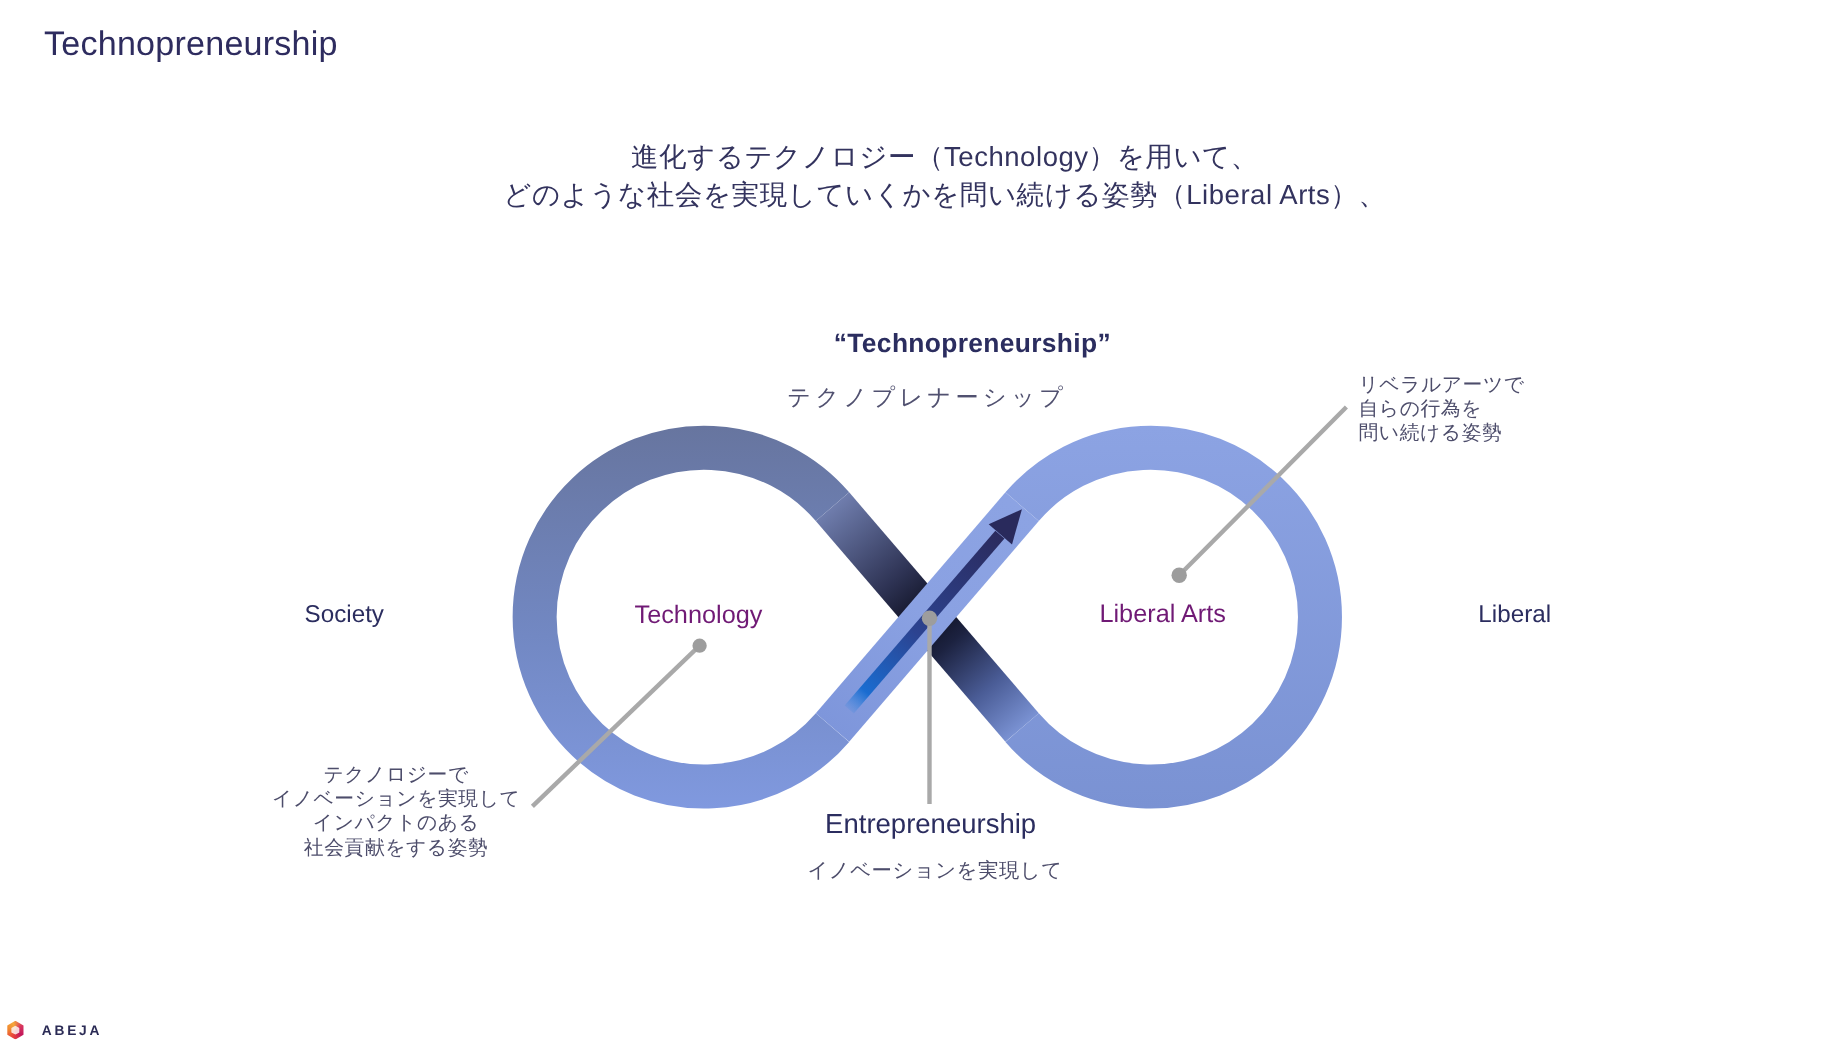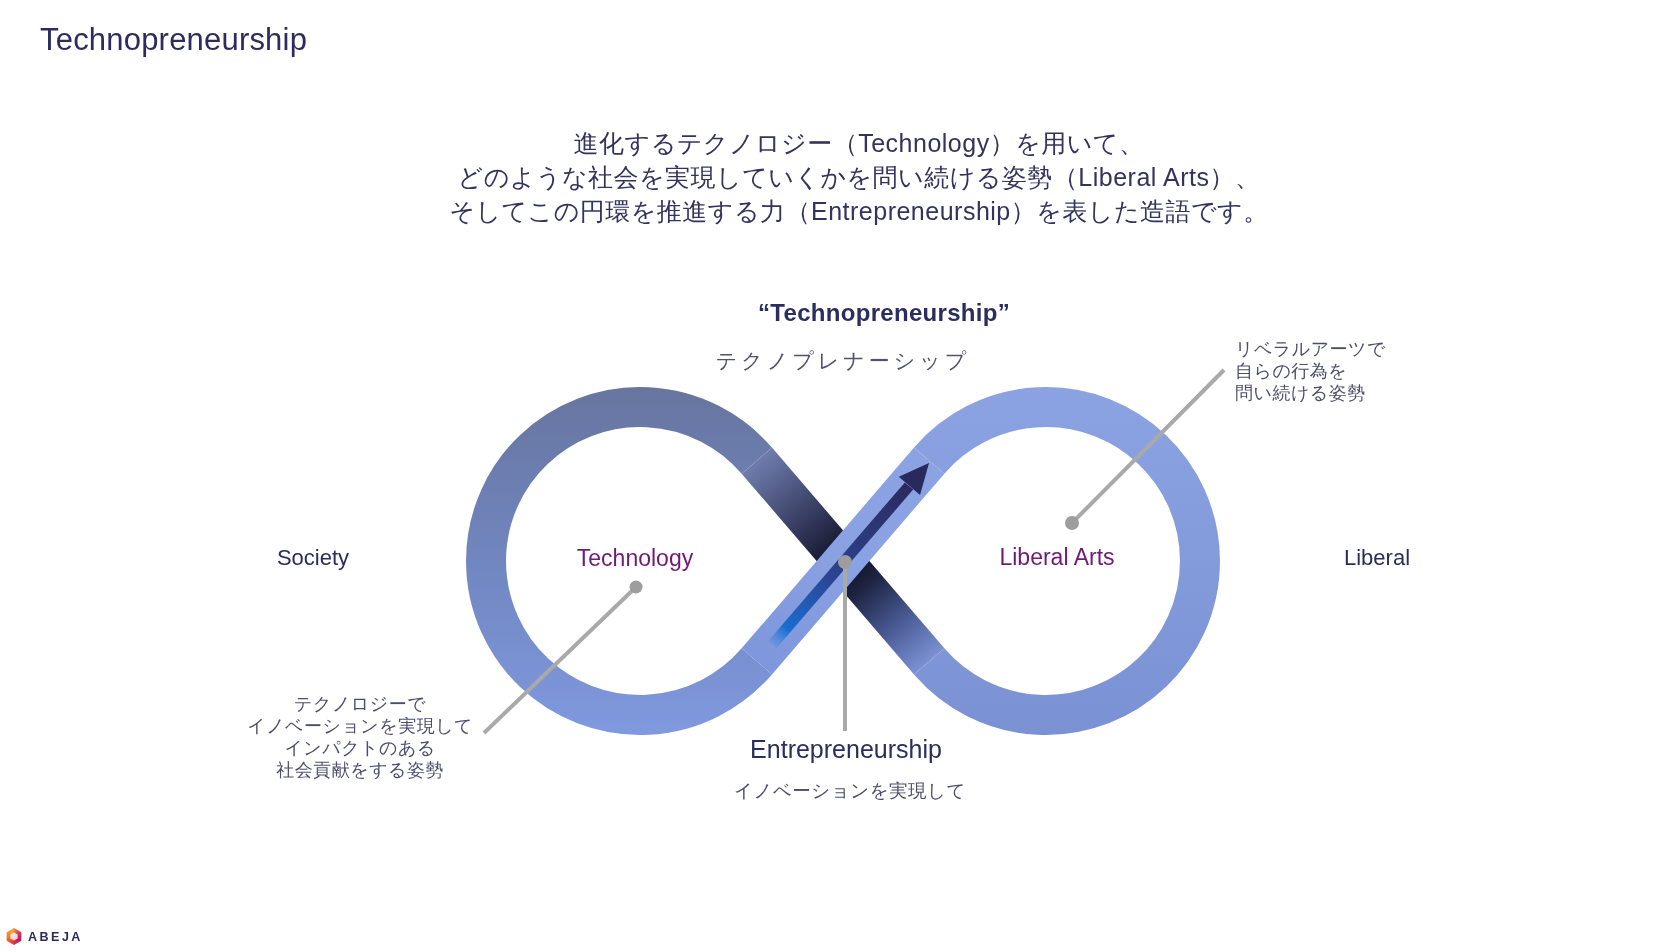--- a/index.html
+++ b/index.html
@@ -28,21 +28,21 @@
   .lbl-technology{left:635px;top:545px;}
   .lbl-liberal-arts{left:1057px;top:544px;}
   .lbl-culture{left:1377px;top:545px;}
   .callout{
     font-size:18px;line-height:22px;color:#4d4d6b;letter-spacing:.5px;
   }
   .callout-left{right:1184px;top:693px;text-align:center;white-space:nowrap;}
   .callout-right{left:1235px;top:338px;text-align:left;white-space:nowrap;}
   .lbl-entrepreneurship{left:846px;top:735px;font-size:25px;color:#2b2d5f;}
   .lbl-entre-sub{left:850px;top:778px;font-size:18.5px;color:#4d4d6b;letter-spacing:.5px;}
-  .footer-logo{left:6px;top:928px;display:flex;align-items:center;gap:6px;}
+  .footer-logo{left:6px;top:928px;display:flex;align-items:center;gap:16px;}
   .logo-gem{
     width:16px;height:17px;position:relative;
     clip-path:polygon(50% 0%,96% 25%,96% 75%,50% 100%,4% 75%,4% 25%);
     background:conic-gradient(from 200deg,#e8413c,#f0832e,#f5a93b,#d8345f,#c2185b,#e8413c);
   }
   .logo-gem::after{
     content:"";position:absolute;left:25%;top:26%;width:50%;height:48%;
     clip-path:polygon(50% 0%,96% 25%,96% 75%,50% 100%,4% 75%,4% 25%);
     background:#fdf4f2;opacity:.85;
   }
@@ -104,21 +104,20 @@
     <circle cx="636" cy="587" r="6.5" fill="#9d9d9d"></circle>
     <circle cx="845" cy="562" r="7" fill="#9d9d9d"></circle>
     <circle cx="1072" cy="523" r="7" fill="#9d9d9d"></circle>
   </svg>
 
   <div class="abs slide-title">Technopreneurship</div>
 
   <div class="abs intro cx">
     <div>進化するテクノロジー（Technology）を用いて、</div>
     <div>どのような社会を実現していくかを問い続ける姿勢（Liberal Arts）、</div>
-    <div>そしてこの円環を推進する力（Entrepreneurship）を表した造語です。</div>
   </div>
 
   <div class="abs diagram-heading cx">“Technopreneurship”</div>
   <div class="abs diagram-kana cx">テクノプレナーシップ</div>
 
   <div class="abs outer-label cx lbl-society">Society</div>
   <div class="abs loop-label cx lbl-technology">Technology</div>
   <div class="abs loop-label cx lbl-liberal-arts">Liberal Arts</div>
   <div class="abs outer-label cx lbl-culture">Liberal</div>
 

